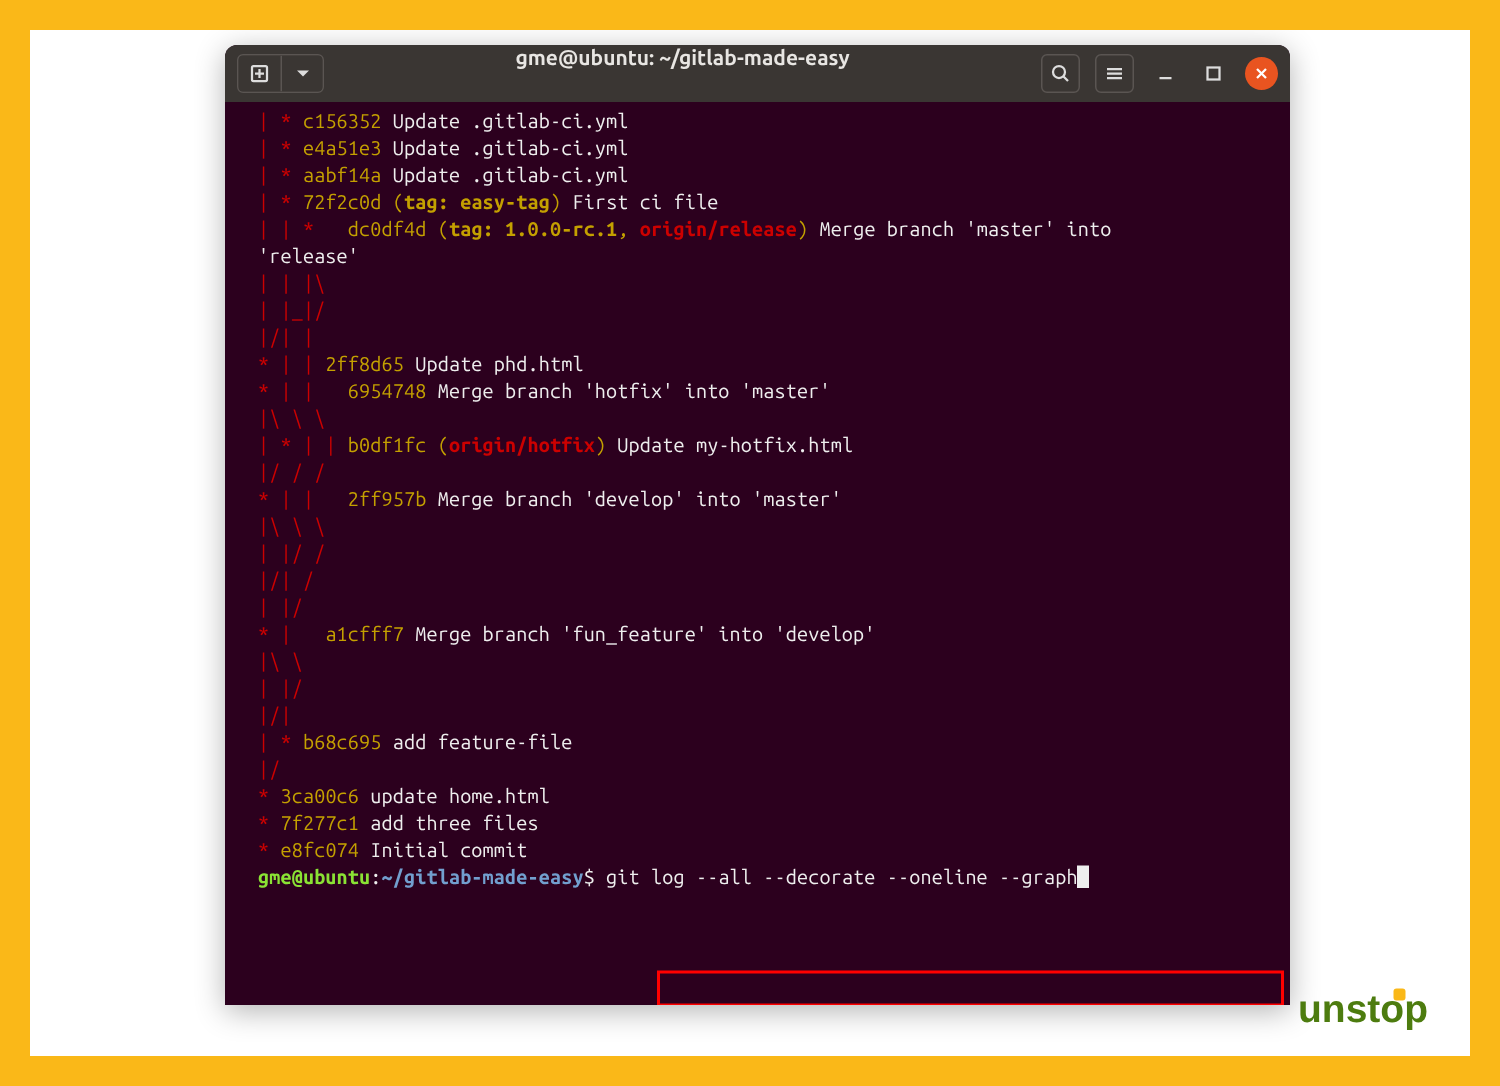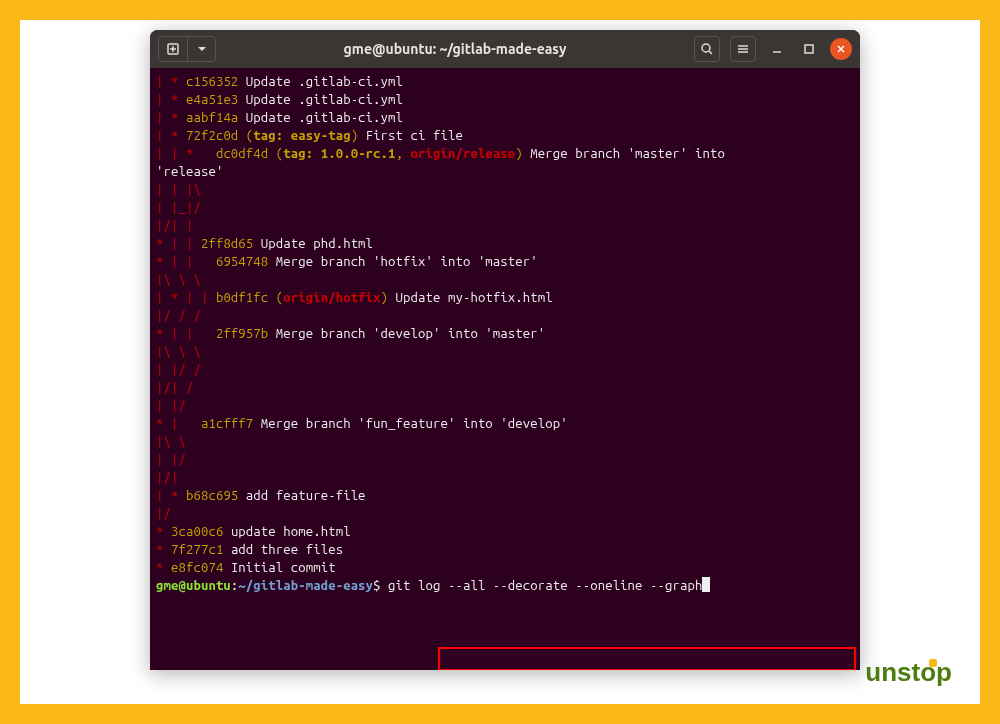--- a/index.html
+++ b/index.html
@@ -25,21 +25,20 @@
     height: 640px;
     box-shadow: 0 4px 20px rgba(0,0,0,0.3);
     border-radius: 8px 8px 0 0;
     overflow: hidden;
     background: #2c001e;
   }
   .titlebar {
     height: 38px;
     background: #3a3633;
     display: flex;
-    align-items: center;
     padding: 0 8px;
     gap: 8px;
   }
   .titlebar-left {
     display: flex;
     align-items: center;
     gap: 2px;
   }
   .titlebar-btn-group {
     display: flex;
@@ -94,21 +93,21 @@
     width: 22px;
     height: 22px;
     border-radius: 50%;
     background: #e95420;
     display: flex;
     align-items: center;
     justify-content: center;
     color: #fff;
   }
   .terminal-body {
-    padding: 4px 6px;
+    padding: 4px 22px;
     font-size: 13.2px;
     line-height: 18px;
     color: #eeeeee;
     font-family: 'Ubuntu Mono', 'DejaVu Sans Mono', 'Consolas', monospace;
     white-space: pre;
     letter-spacing: 0.1px;
   }
   .c-red { color: #cc0000; }
   .c-yellow { color: #c4a000; }
   .c-brightgreen { color: #8ae234; font-weight: bold; }

